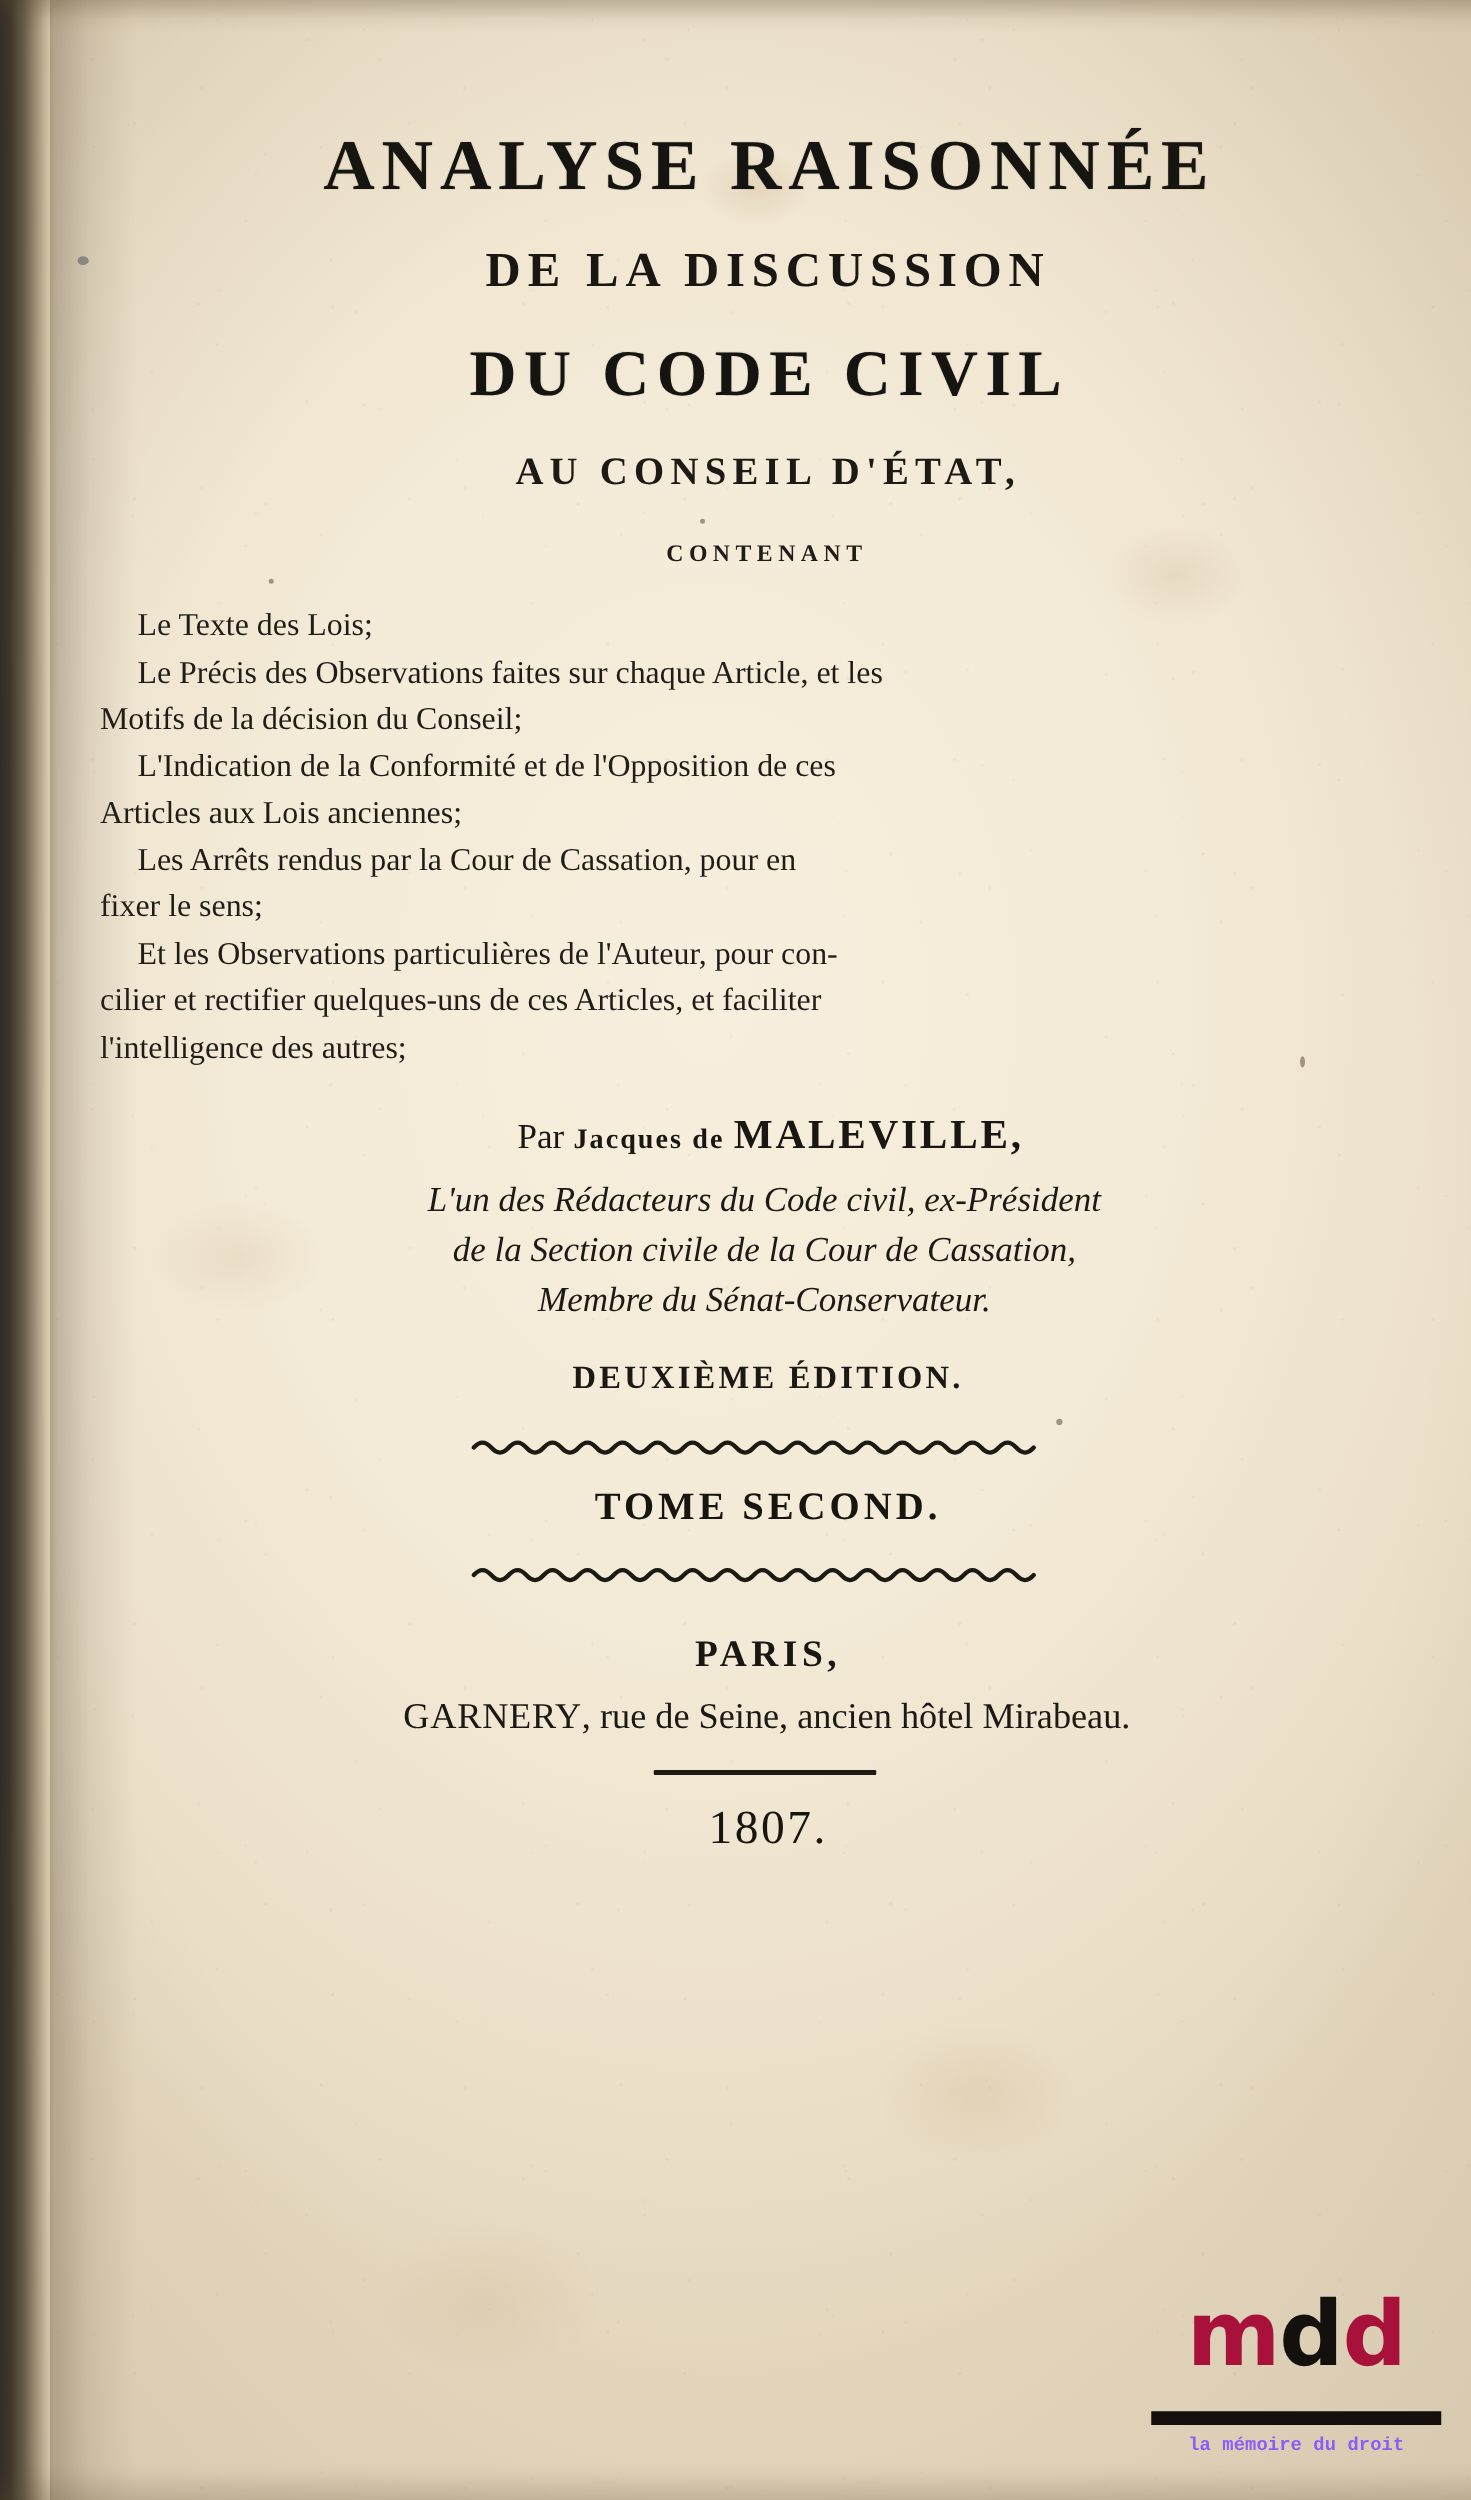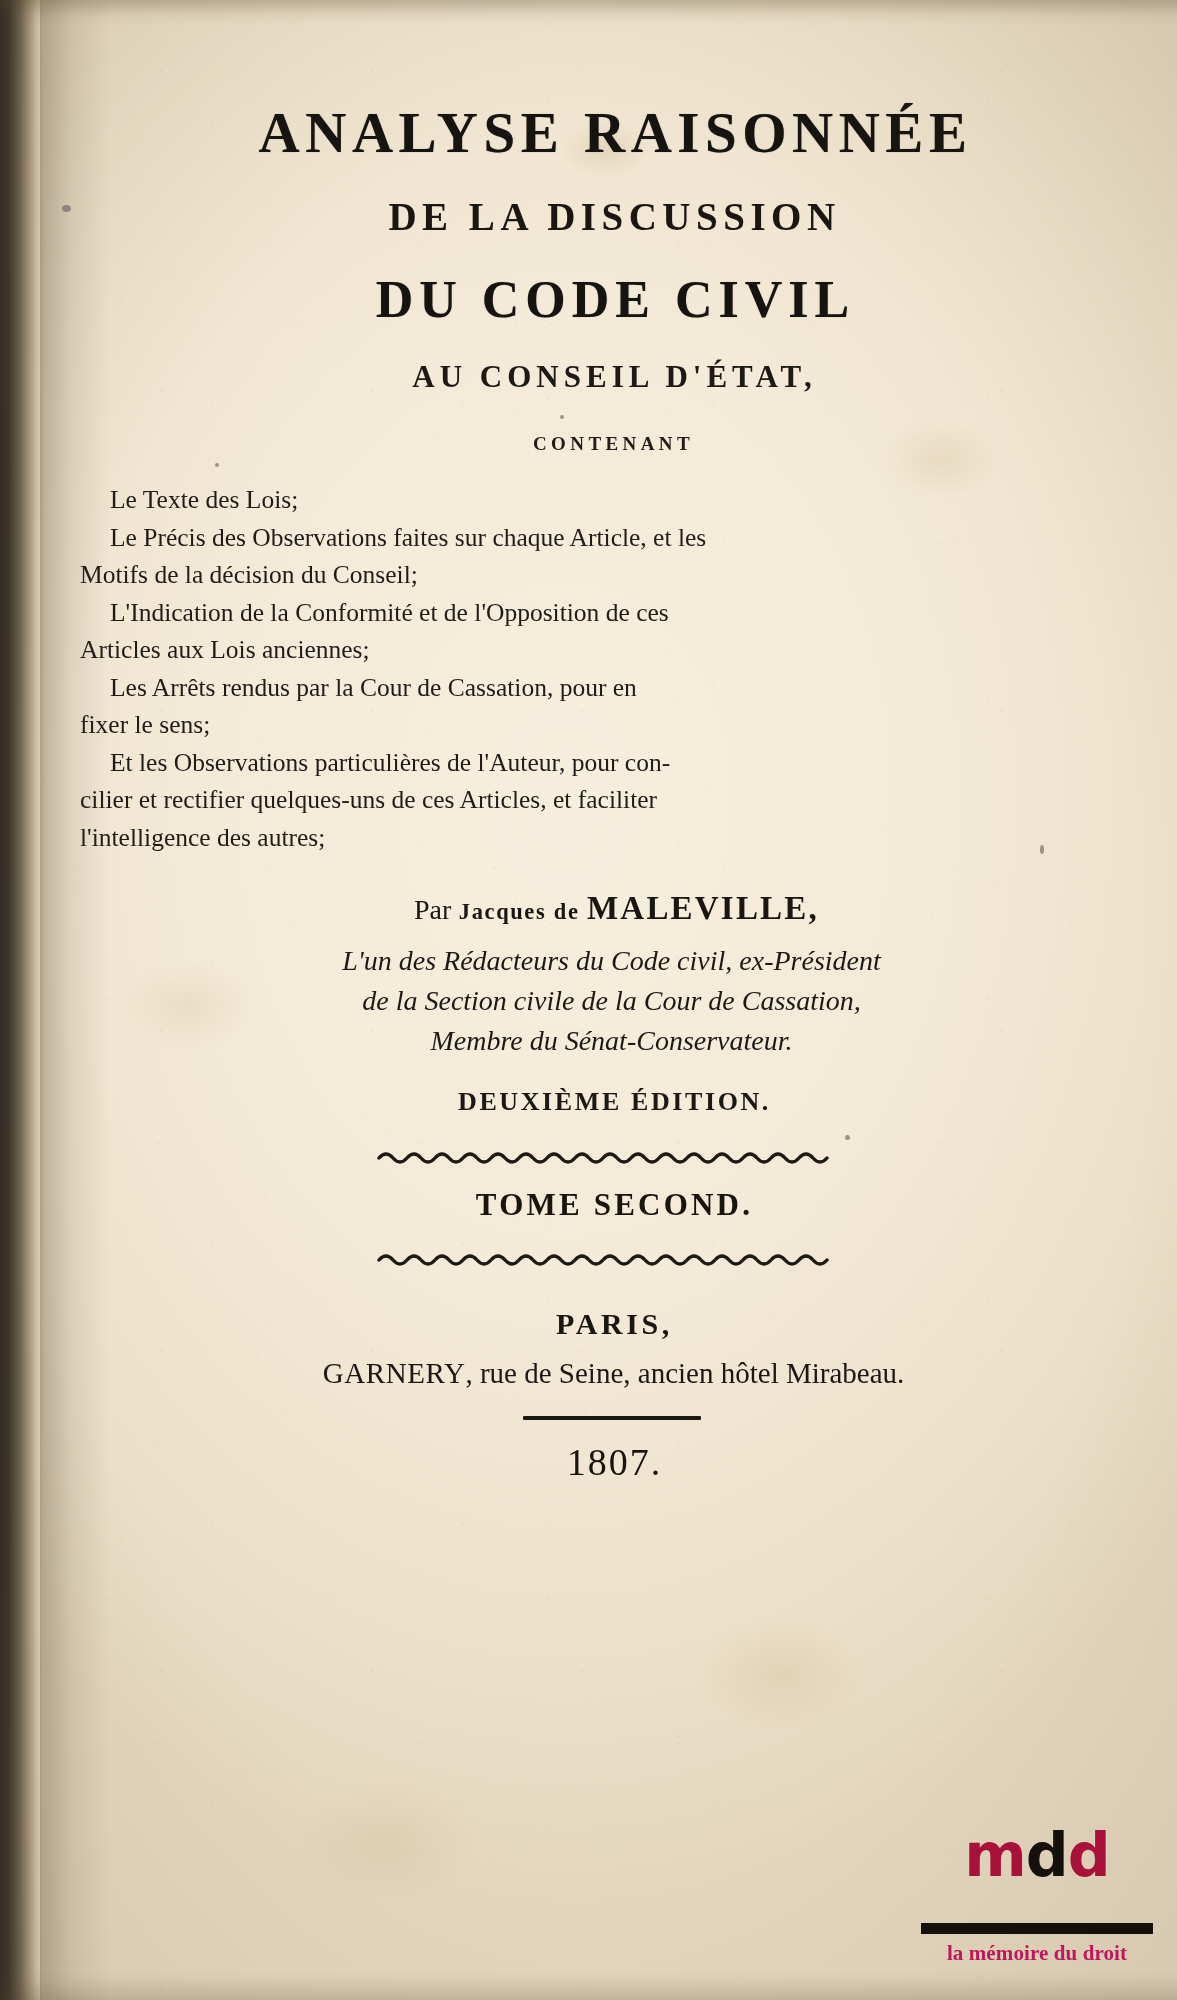--- a/index.html
+++ b/index.html
@@ -262,39 +262,39 @@
     position: absolute;
     right: 24px;
     bottom: 36px;
     width: 232px;
     text-align: center;
     line-height: 1;
   }
   .logo-letters {
     font-family: "DejaVu Sans", sans-serif;
     font-weight: 700;
-    font-size: 60px;
+    font-size: 72px;
     letter-spacing: -1px;
     display: block;
     height: 96px;
   }
   .logo-letters .m { color: #a8123a; }
   .logo-letters .d1 { color: #14100e; }
   .logo-letters .d2 { color: #a8123a; }
   .logo-bar {
     width: 100%;
     height: 11px;
     background: #14100e;
     margin: 2px 0 9px 0;
   }
   .logo-tag {
-    font-family: Liberation Serif, serif;
-    font-size: 21px;
-    font-weight: 700;
-    color: #be185d;
+    font-family: Liberation Mono, monospace;
+    font-size: 15px;
+    font-weight: 700;
+    color: #8b5cf6;
     letter-spacing: .1px;
     display: block;
   }
 
   
   .speck { position: absolute; background: rgba(60,45,25,.45); border-radius: 50%; }
 </style>
 </head>
 <body>
 

